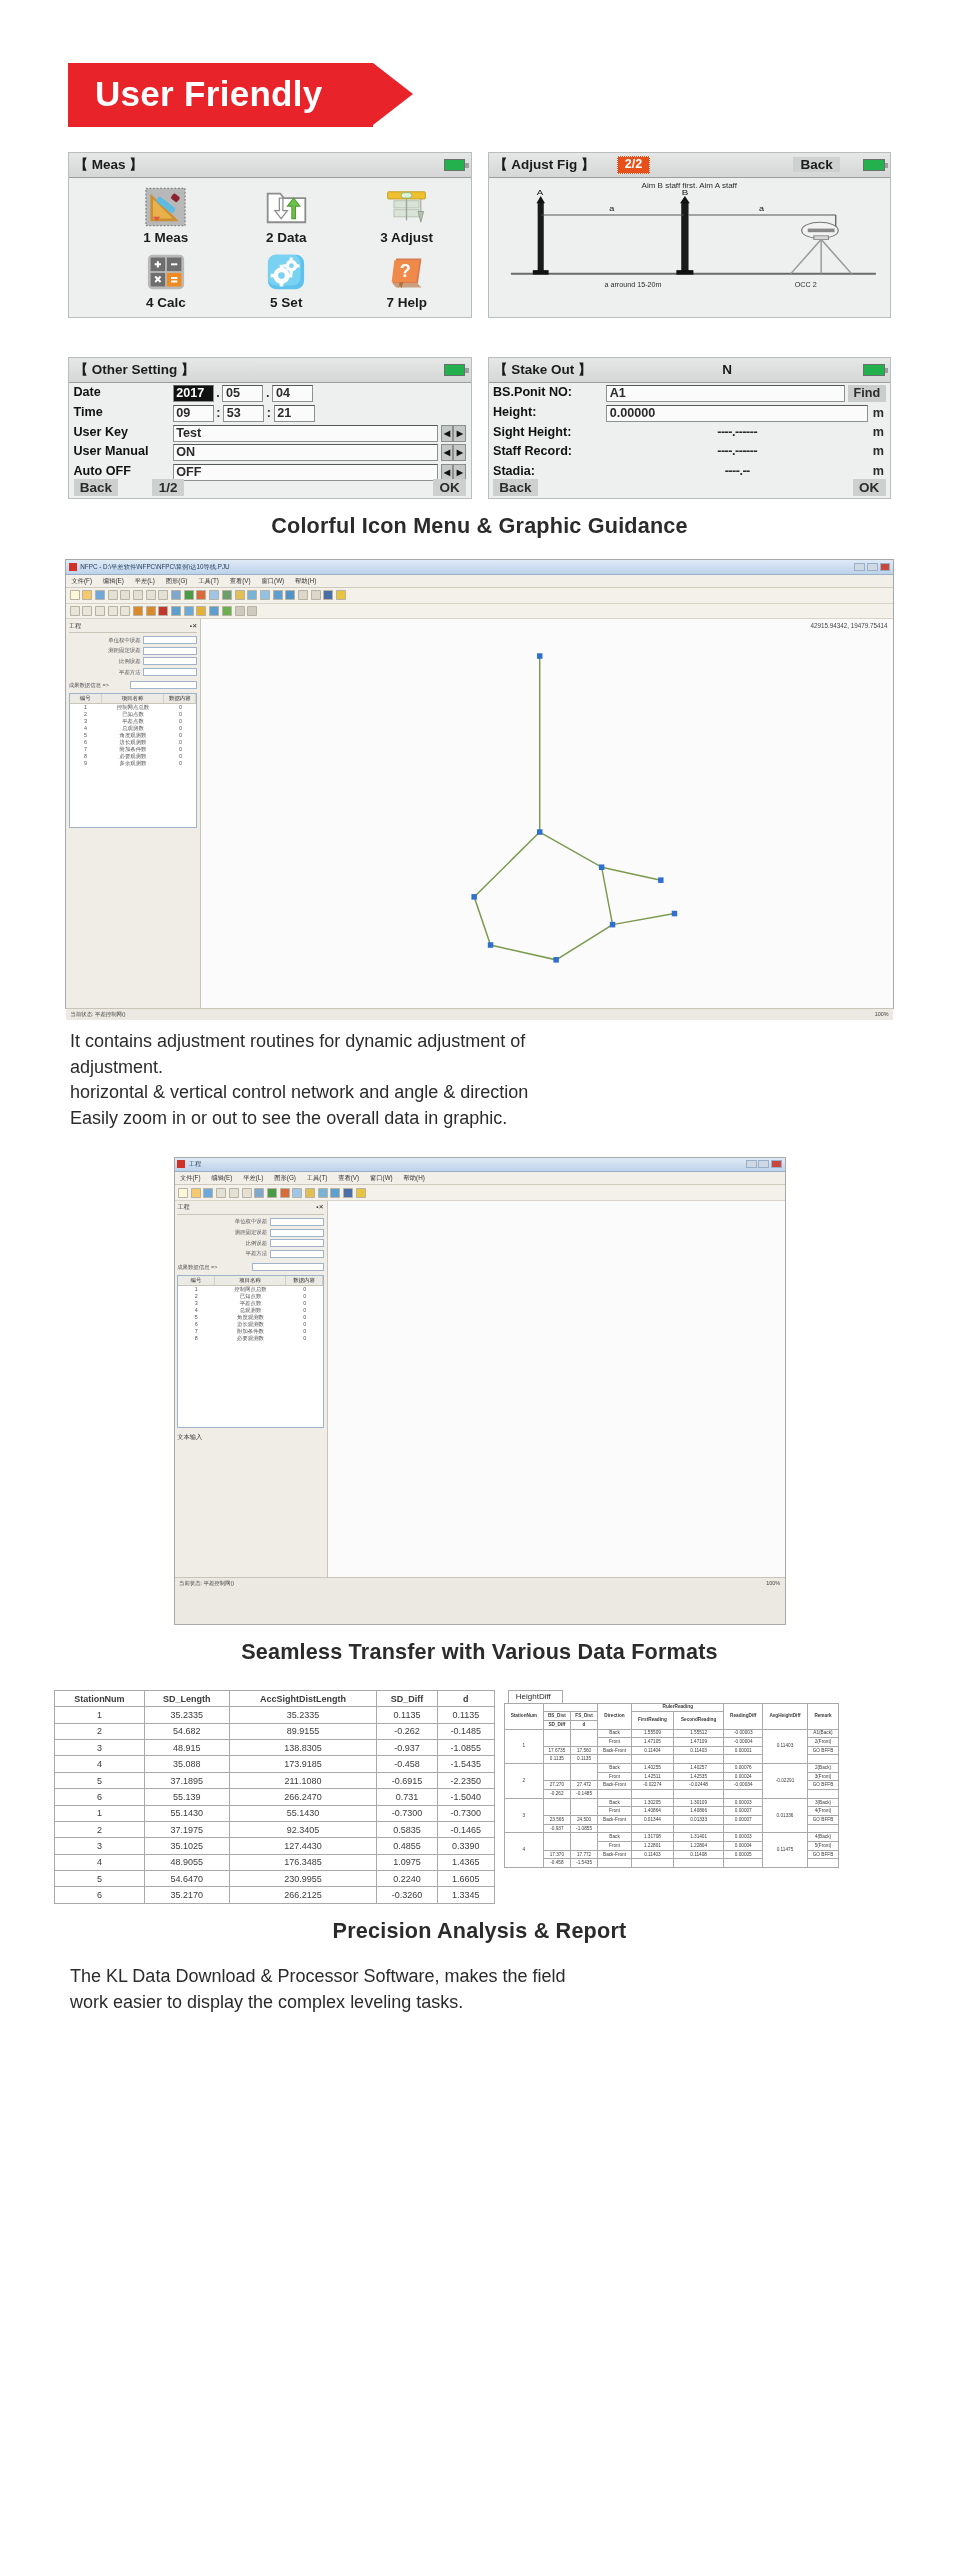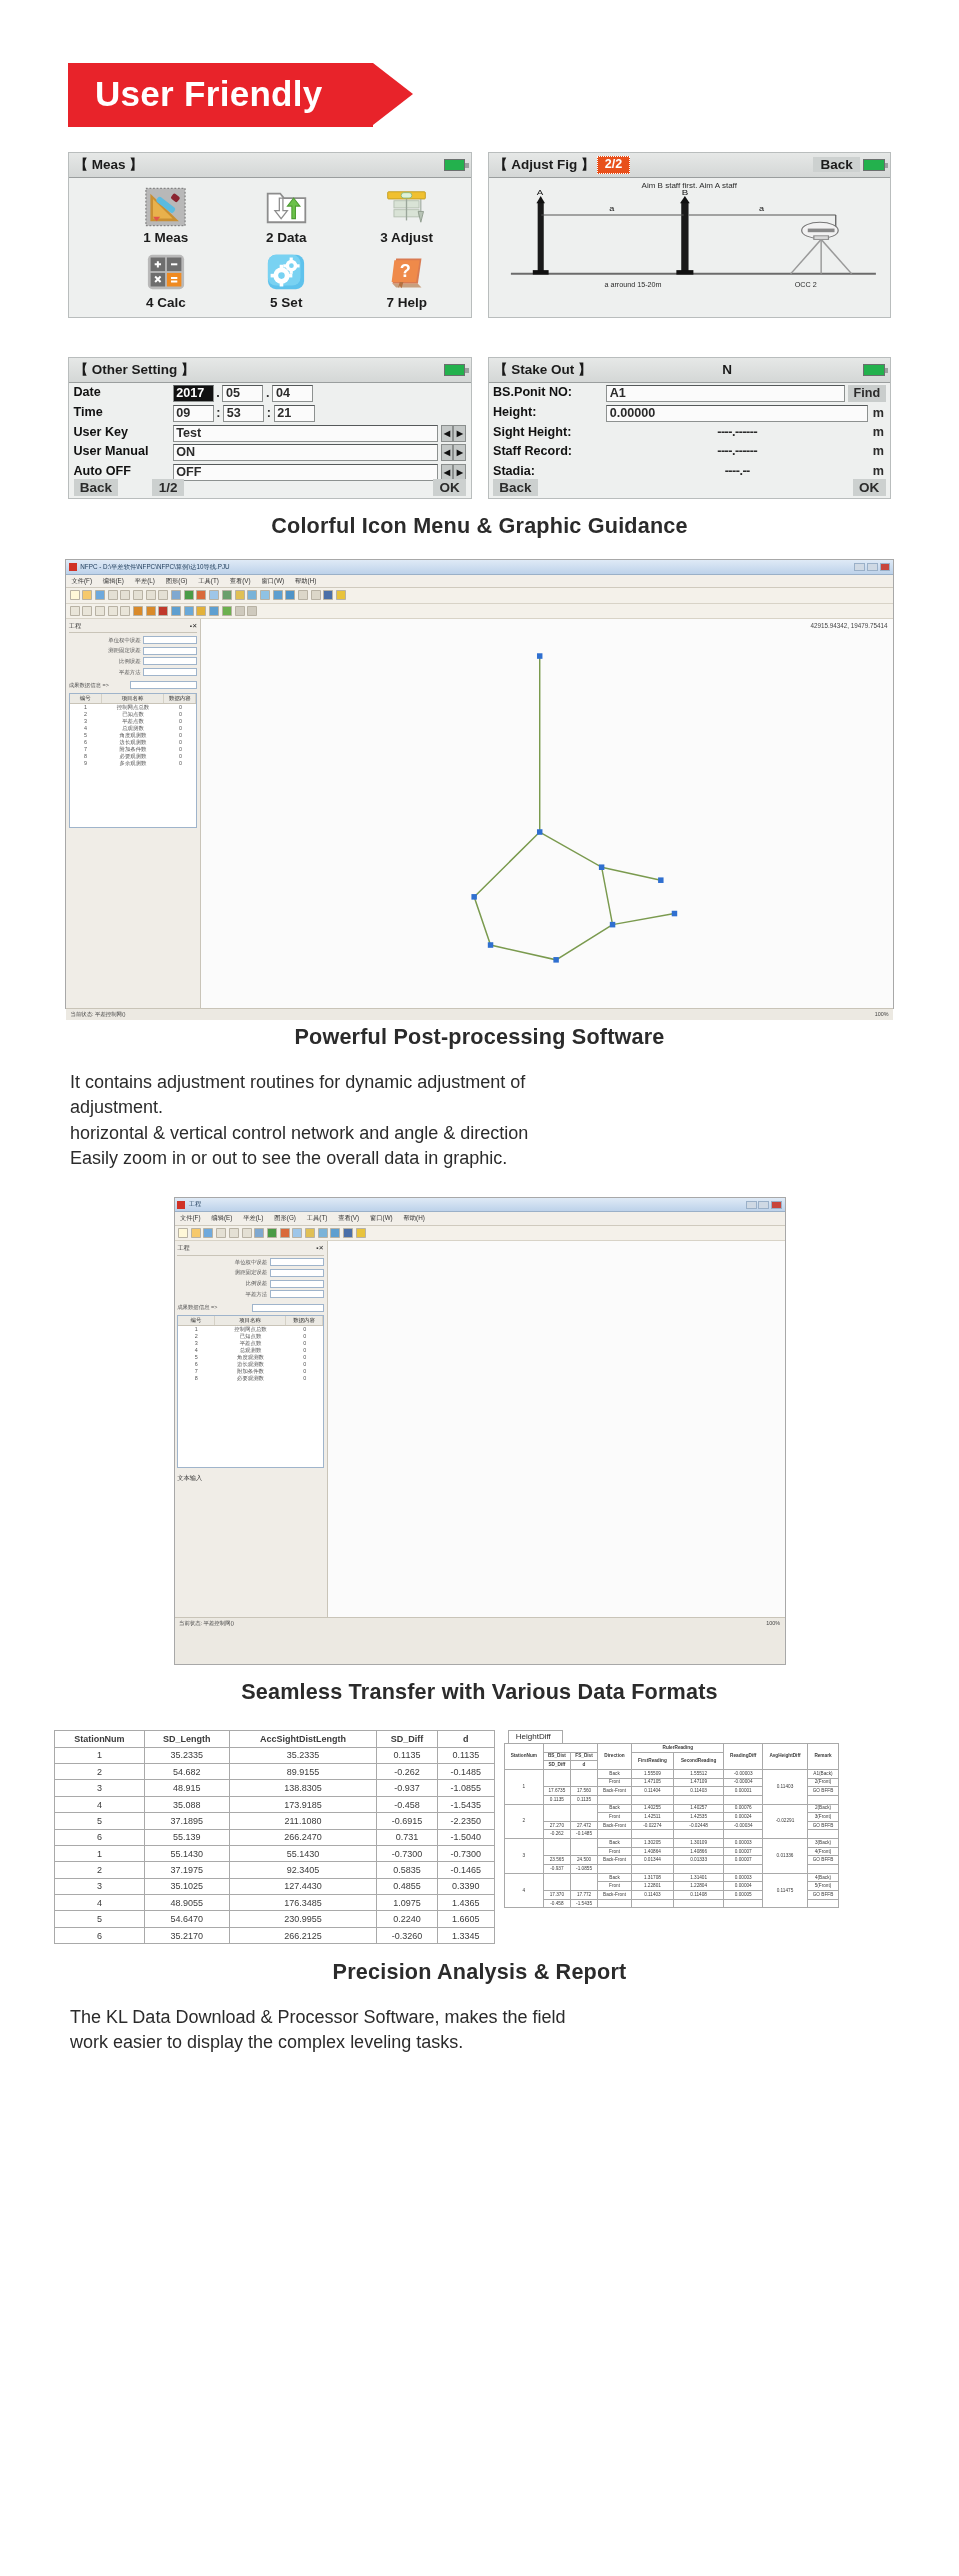--- a/index.html
+++ b/index.html
@@ -33,21 +33,21 @@
 
   
   .screens { display:flex; gap:16px; padding:25px 68px 0 68px; }
   .screen {
     flex:1 1 0; background:#eef0ef;
     border:0.9px solid #b9bdbd;
     min-height:137px; position:relative;
     font-family:"Liberation Sans", sans-serif;
   }
   .scr-title {
-    display:flex; align-items:center; gap:3px;
+    display:flex; align-items:center; gap:23px;
     background:linear-gradient(#e6e8e7,#d4d7d6);
     border-bottom:0.9px solid #9a9e9e;
     height:25px; padding:0 5.4px;
     font-size:13.5px; font-weight:bold; color:#1b1b1b;
   }
   .scr-title .ttl { white-space:nowrap; }
   .spacer { flex:1; }
   .pagebadge {
     background:#e8501b; color:#fff; font-size:12.6px; font-weight:bold;
     padding:0.9px 6.3px; border:0.9px dotted #fff; line-height:1.1;
@@ -627,21 +627,20 @@
           </g>
         </svg>
       </div>
     </div>
     <div class="sw-status blur">
       <span>当前状态: 平差控制网()</span>
       <span style="margin-left:auto">100%</span>
     </div>
   </div>
 
-  <div class="caption">Powerful Post-processing Software</div>
 
   <div class="para">
     <p>It contains adjustment routines for dynamic adjustment of</p>
     <p>adjustment.</p>
     <p>horizontal &amp; vertical control network and angle &amp; direction</p>
     <p>Easily zoom in or out to see the overall data in graphic.</p>
   </div>
 
   <div class="swshot sw-b">
     <div class="sw-title">

